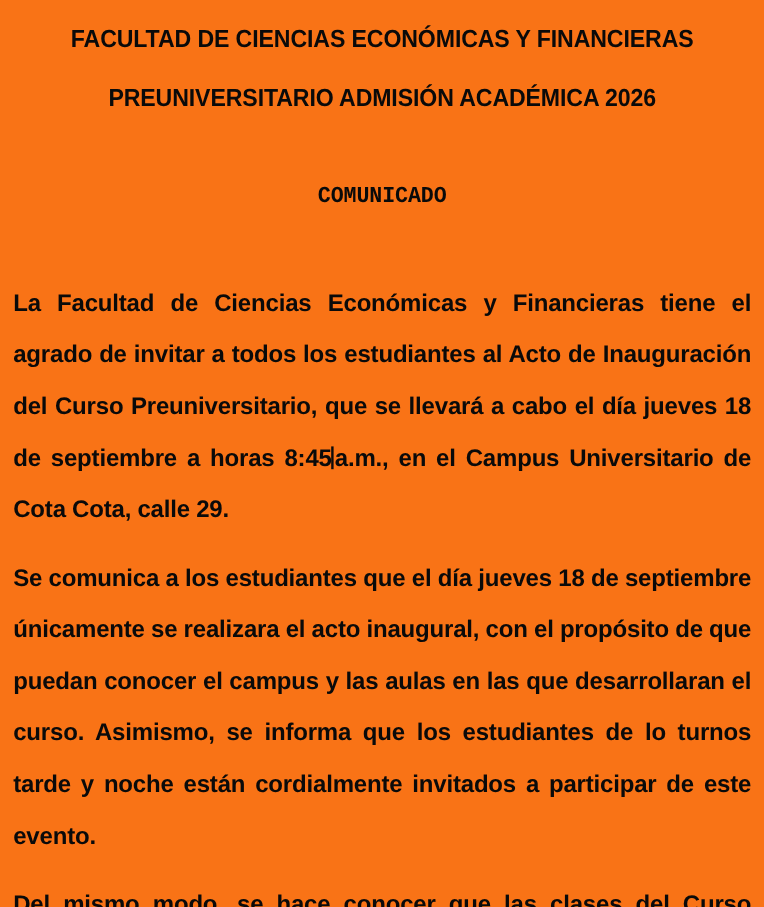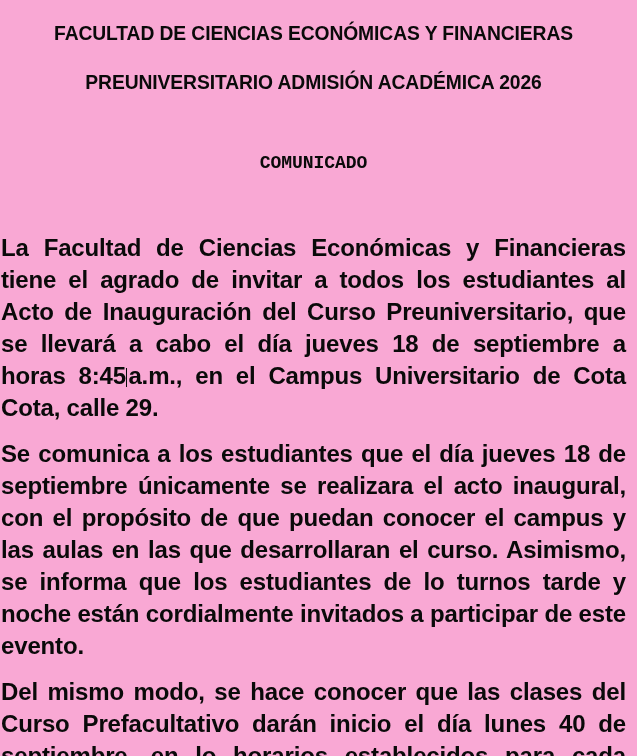--- a/index.html
+++ b/index.html
@@ -15,23 +15,23 @@
     overflow: hidden;
     font-family: "Liberation Sans", "DejaVu Sans", sans-serif;
     color: #0a0a0a;
     -webkit-font-smoothing: antialiased;
   }
 
   .page {
     position: relative;
     width: 637px;
     height: 756px;
-    background: #f9a8d4;
+    background: #f97316;
     box-sizing: border-box;
-    padding: 0 11px 0 1px;
+    padding: 0 11px 0 11px;
   }
 
   
   .heading-block {
     padding-top: 22px;
   }
 
   .doc-heading {
     font-size: 20.5px;
     font-weight: 700;
@@ -61,23 +61,23 @@
     transform: scaleX(0.95);
     transform-origin: center center;
   }
 
   
   .body-block {
     margin-top: 58px;
   }
 
   .para {
-    font-size: 24px;
+    font-size: 20px;
     font-weight: 700;
-    line-height: 32px;
+    line-height: 43px;
     text-align: justify;
     text-justify: inter-word;
     letter-spacing: -0.15px;
     margin: 0;
     word-spacing: -0.2px;
   }
 
   .para + .para {
     margin-top: 14px;
   }

